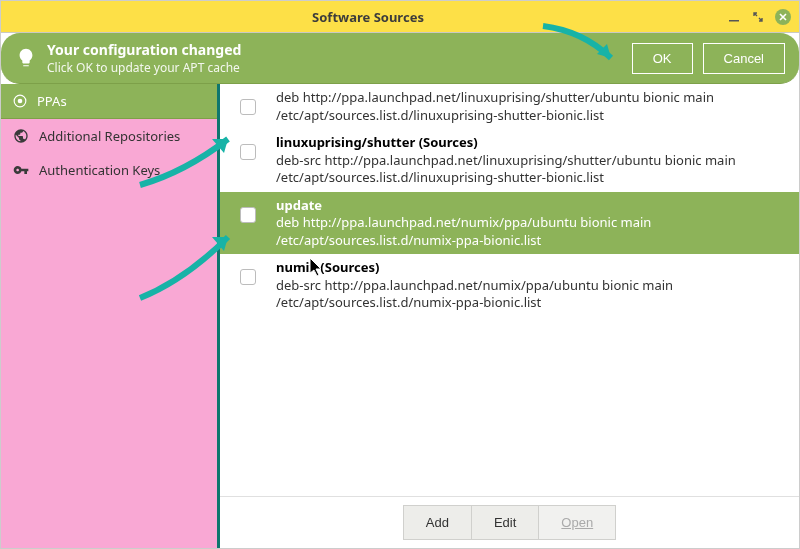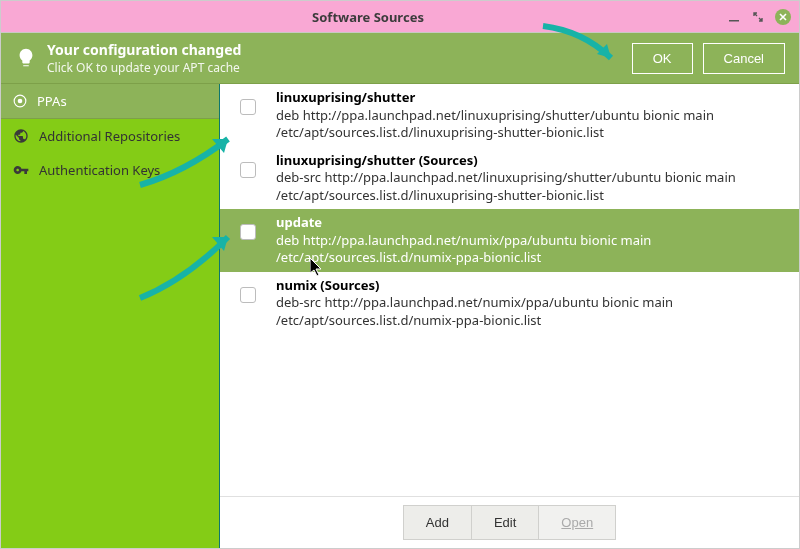--- a/index.html
+++ b/index.html
@@ -1,32 +1,32 @@
 <!DOCTYPE html>
 <html><head>
 <meta charset="utf-8">
 <style>
   * { box-sizing: border-box; margin: 0; padding: 0; }
   body { font-family: "Noto Sans", "Ubuntu", Arial, sans-serif; background: #fff; width: 800px; height: 549px; overflow: hidden; }
   .window { width: 800px; height: 549px; display: flex; flex-direction: column; border: 1px solid #ccc; }
-  .titlebar { height: 32px; background: #f9a8d4; display: flex; align-items: center; padding: 0 8px; border-bottom: 1px solid #c9c9c4; }
+  .titlebar { height: 32px; background: #fde047; display: flex; align-items: center; padding: 0 8px; border-bottom: 1px solid #c9c9c4; }
   .titlebar-title { flex: 1; text-align: center; font-weight: bold; font-size: 13px; color: #3c3c3c; }
   .win-controls { display: flex; gap: 10px; align-items: center; }
   .win-btn { width: 14px; height: 14px; display: flex; align-items: center; justify-content: center; cursor: pointer; color: #555; }
   .win-close { width: 16px; height: 16px; border-radius: 50%; background: #8db359; color: #fff; display: flex; align-items: center; justify-content: center; font-size: 10px; }
 
-  .config-banner { background: #8db359; border-bottom: 1px solid #7da049; color: #fff; display: flex; align-items: center; padding: 7px 14px; gap: 10px; }
+  .config-banner { background: #8db359; border-bottom: 1px solid #7da049; color: #fff; display: flex; align-items: center; padding: 7px 14px; gap: 10px; border-radius: 19px; }
   .bulb { width: 22px; height: 22px; }
   .config-text { flex: 1; }
   .config-title { font-weight: bold; font-size: 14px; }
   .config-sub { font-size: 12px; opacity: .9; }
   .banner-btn { border: 1px solid #fff; background: transparent; color: #fff; padding: 7px 20px; font-size: 13px; cursor: pointer; }
 
   .body { flex: 1; display: flex; min-height: 0; }
-  .sidebar { width: 219px; background: #84cc16; border-right: 1px solid #0f766e; padding-top: 0; }
+  .sidebar { width: 219px; background: #f9a8d4; border-right: 3px solid #0f766e; padding-top: 0; }
   .side-item { display: flex; align-items: center; gap: 10px; padding: 8px 12px; font-size: 13px; color: #333; cursor: pointer; }
   .side-item.active { background: #8db359; color: #fff; border-bottom: 1px solid #7da049; }
   .side-item.active svg { fill: #fff; }
   .side-item:not(.active) svg { fill: #3a3a3a; }
 
   .main { flex: 1; display: flex; flex-direction: column; background: #fff; }
 
   .ppa-list { flex: 1; overflow: auto; border-bottom: 1px solid #e0e0e0; }
   .ppa-row { display: flex; align-items: flex-start; padding: 5px 10px 5px 0; }
   .ppa-row.selected { background: #8db359; color: #fff; }
@@ -110,21 +110,20 @@
 
     <div class="main">
 
       <div class="ppa-list">
 
         <div class="ppa-row">
           <div class="chk-col">
               <div class="chk"></div>
             </div>
           <div class="ppa-col">
-            <div class="ppa-title">linuxuprising/shutter</div>
             <div class="ppa-line">deb http://ppa.launchpad.net/linuxuprising/shutter/ubuntu bionic main</div>
             <div class="ppa-line">/etc/apt/sources.list.d/linuxuprising-shutter-bionic.list</div>
           </div>
         </div>
 
         <div class="ppa-row">
           <div class="chk-col">
               <div class="chk"></div>
             </div>
           <div class="ppa-col">

